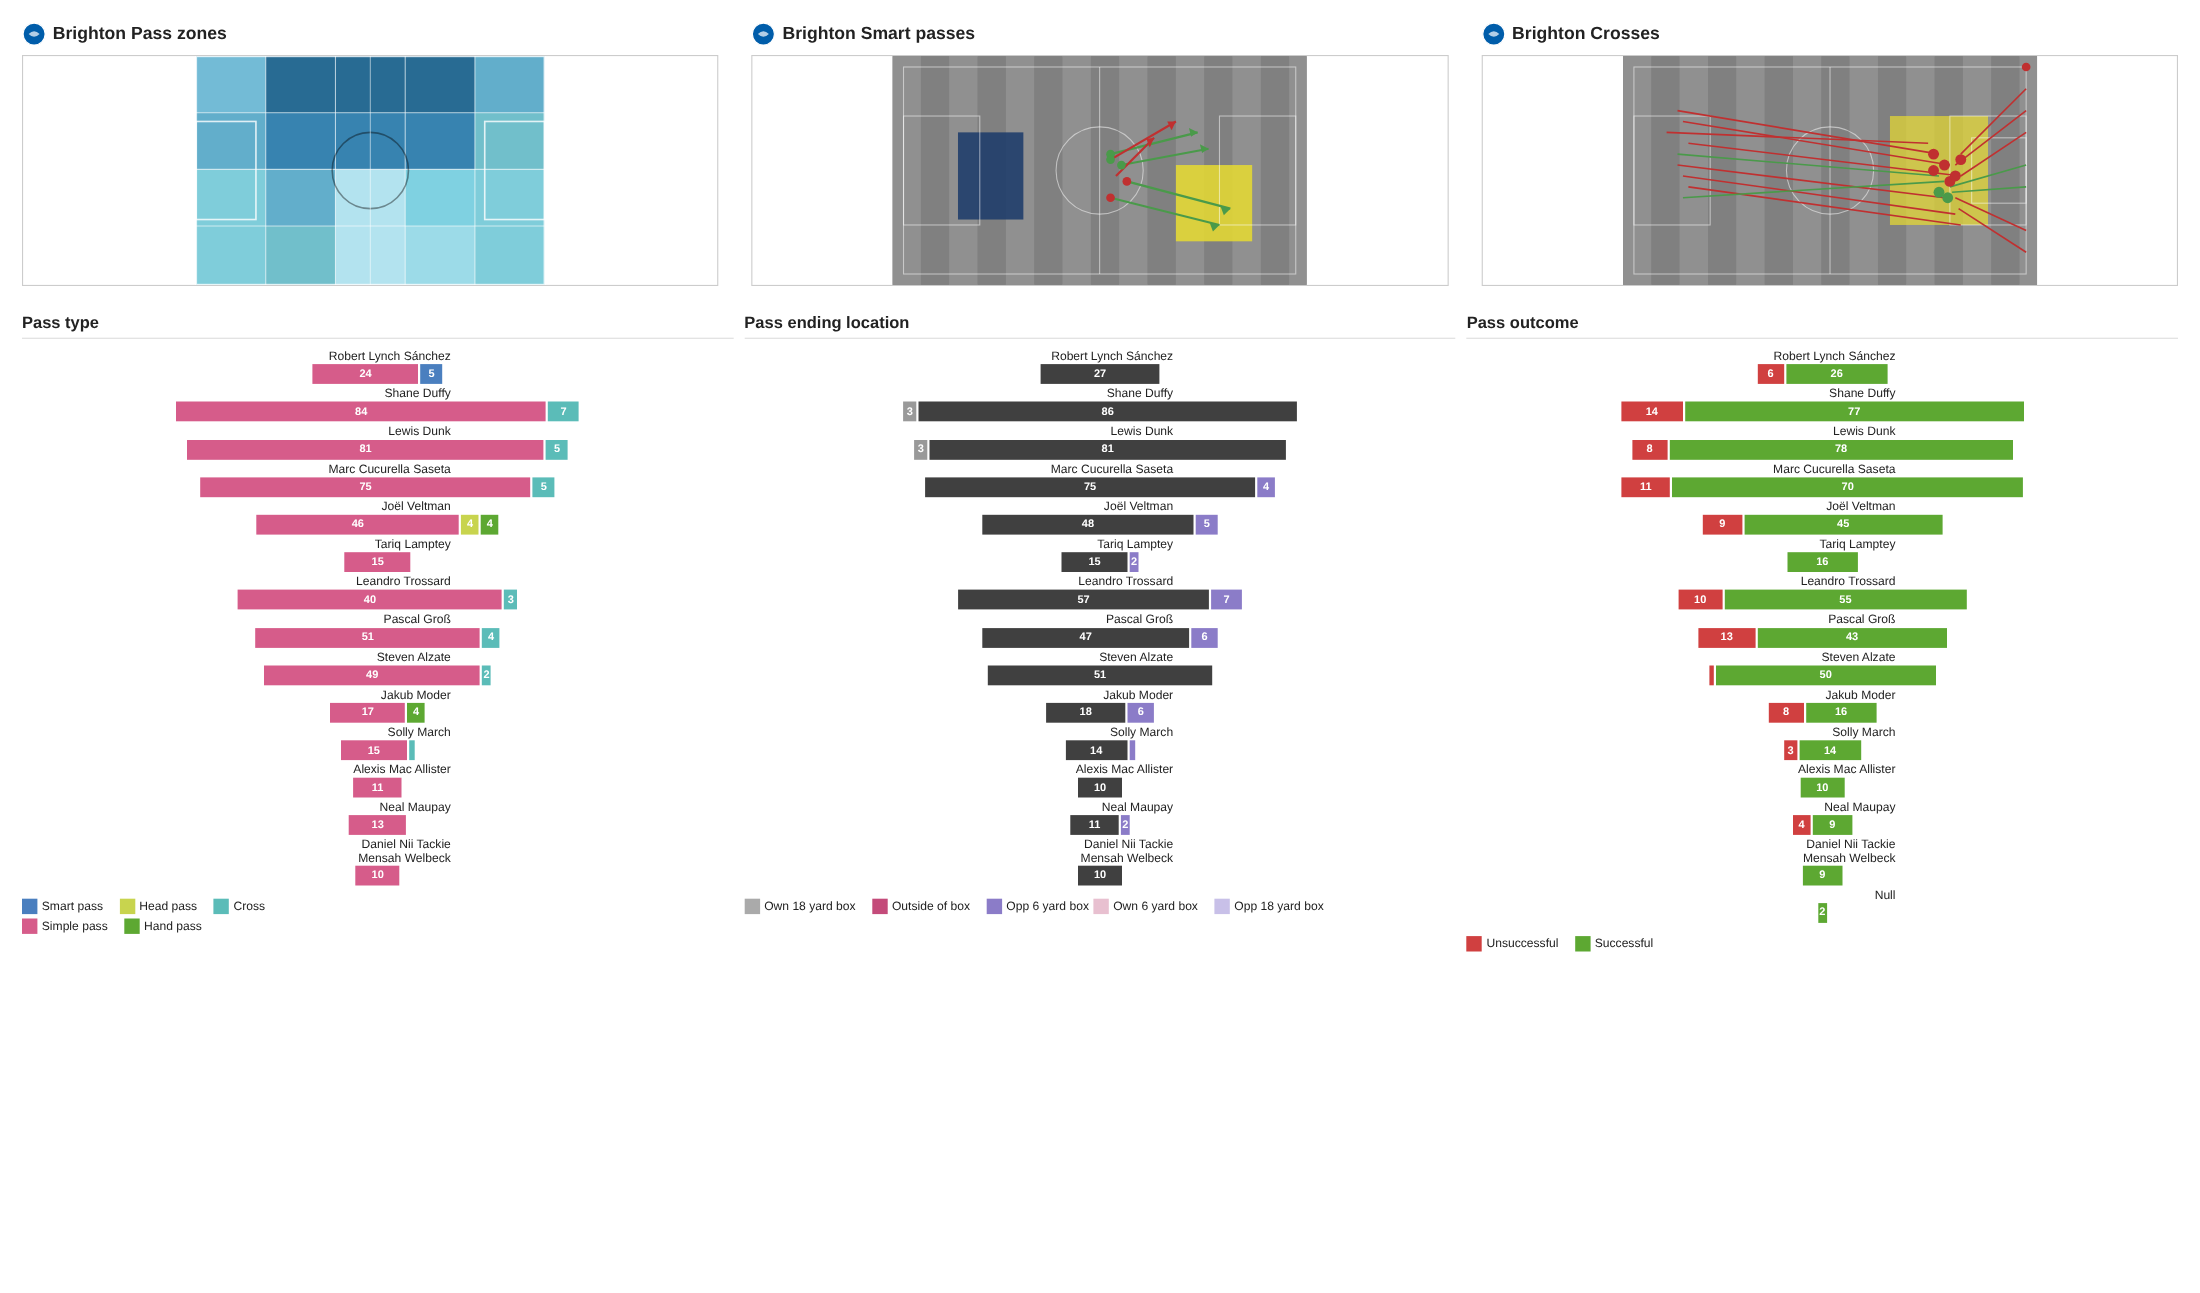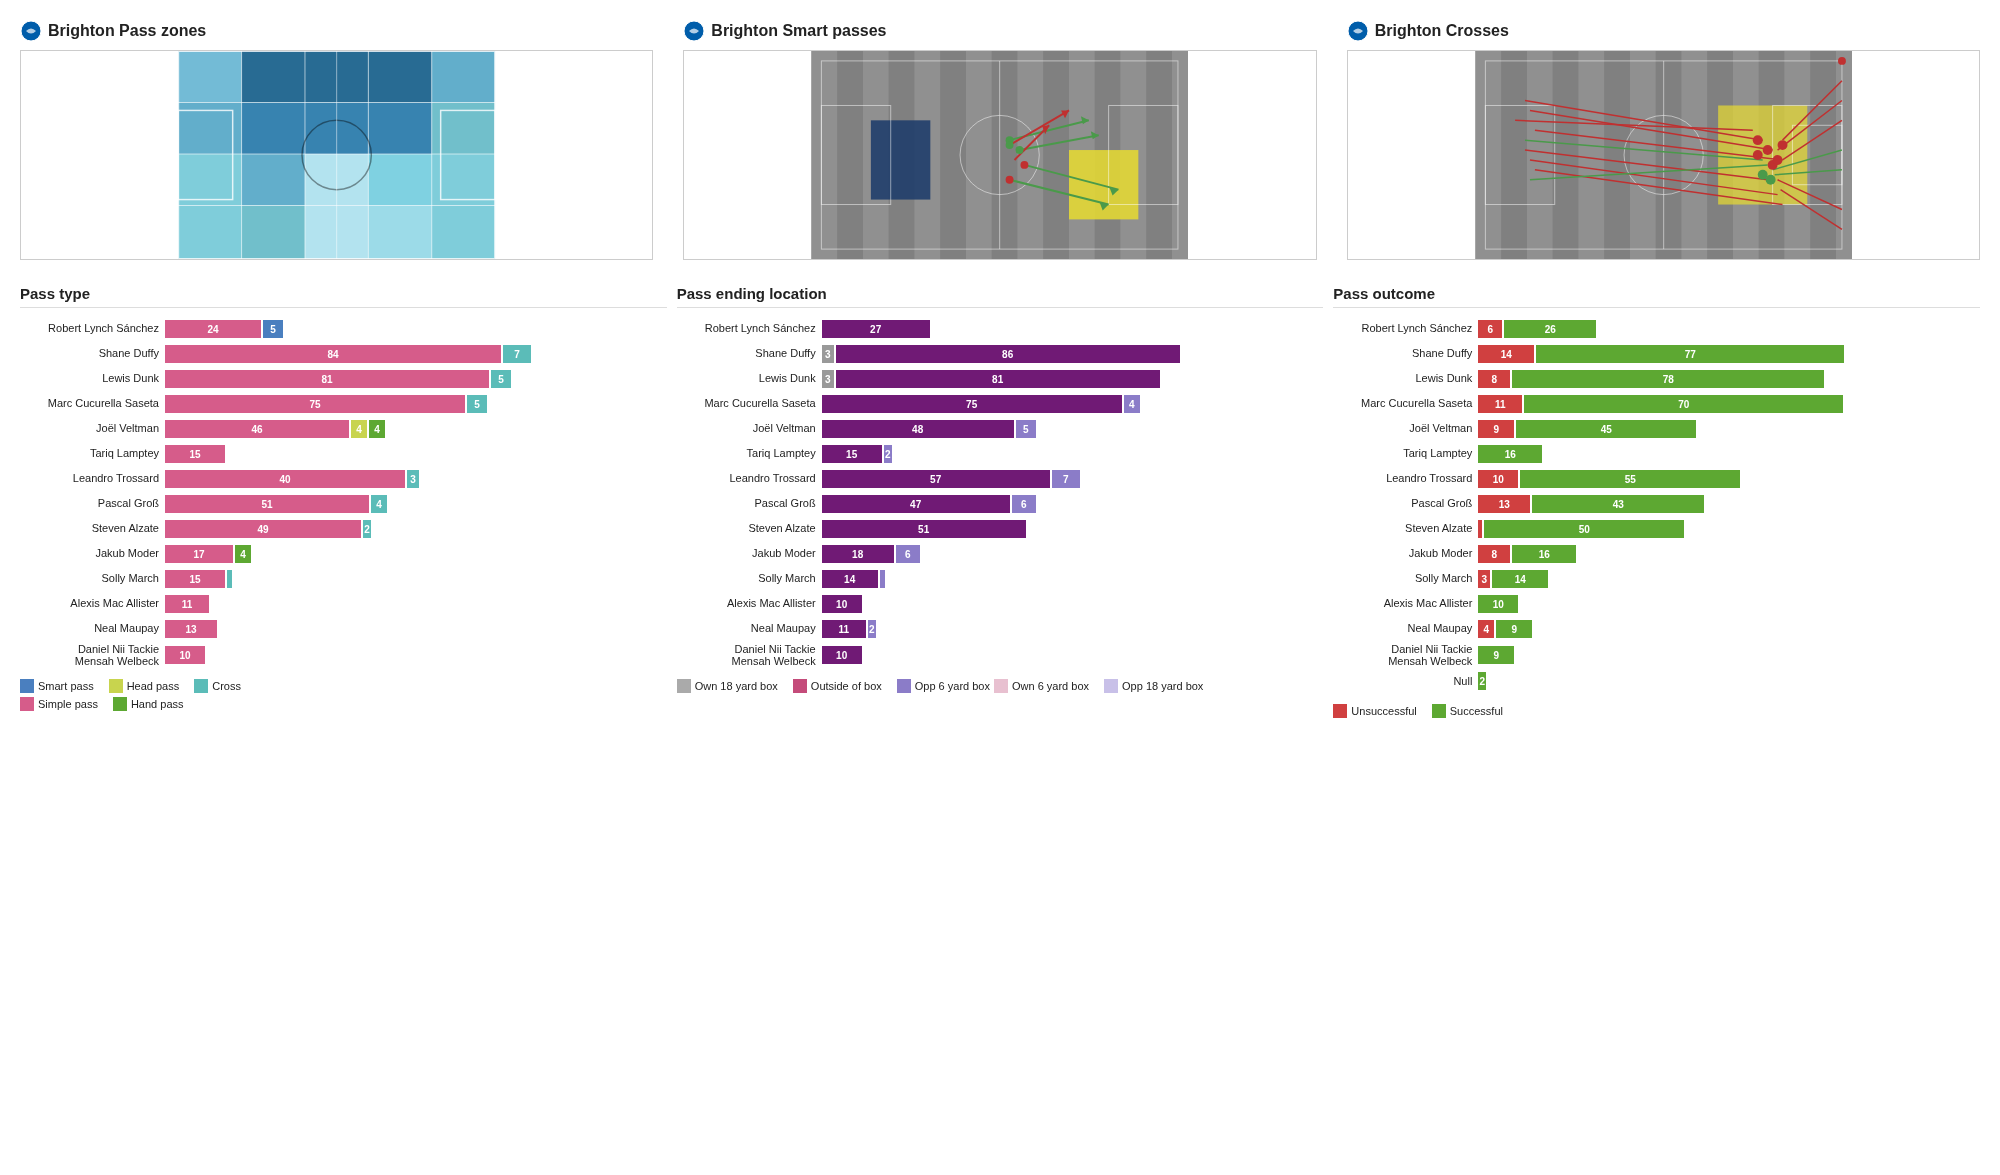--- a/index.html
+++ b/index.html
@@ -6,30 +6,30 @@
     body { font-family: Arial, sans-serif; background: #fff; font-size: 12px; color: #222; width: 2000px; min-height: 1175px; }
     .main-container { display: flex; flex-direction: column; padding: 20px; }
     .top-row { display: flex; gap: 30px; margin-bottom: 20px; }
     .section { flex: 1; }
     .section-title { font-size: 16px; font-weight: bold; margin-bottom: 8px; display: flex; align-items: center; gap: 6px; }
     
     
     .pitch-container { width: 100%; height: 230px; position: relative; border: 1px solid #ccc; overflow: hidden; }
     .chart-title { font-size: 15px; font-weight: bold; margin-bottom: 10px; padding-bottom: 5px; border-bottom: 1px solid #ddd; }
     
-    .bar-row { display: flex; align-items: center; margin-bottom: 3px; min-height: 22px; }
+    .bar-row { display: flex; align-items: center; margin-bottom: 3px; min-height: 22px; flex-direction: column; }
     .bar-label { width: 145px; font-size: 11px; text-align: right; padding-right: 6px; line-height: 1.2; flex-shrink: 0; }
     .bars { display: flex; align-items: center; gap: 2px; }
     .bar { height: 18px; display: flex; align-items: center; justify-content: center; color: #fff; font-size: 10px; font-weight: bold; min-width: 4px; }
     .bar-pink { background: #d65c8a; }
     .bar-blue { background: #4a7fbf; }
     .bar-yellow-green { background: #c8d44e; }
     .bar-teal { background: #5bbcb8; }
     .bar-green { background: #5da832; }
-    .bar-dark-pink { background: #701a75; }
+    .bar-dark-pink { background: #404040; }
     .bar-gray { background: #999; }
     .bar-purple { background: #8b7cc8; }
     .bar-red { background: #d04040; }
     
     
     .legend-row { display: flex; flex-wrap: wrap; gap: 15px; margin-top: 10px; }
     .legend-item { display: flex; align-items: center; gap: 4px; font-size: 11px; }
     .legend-box { width: 14px; height: 14px; flex-shrink: 0; }
     
     .bottom-section { display: flex; gap: 10px; margin-top: 5px; }

